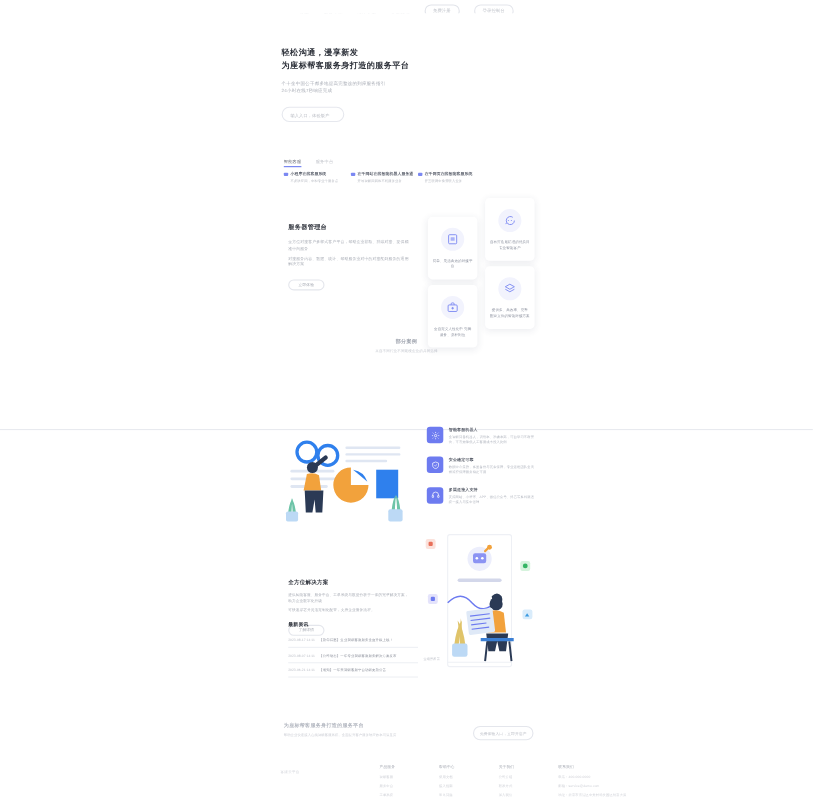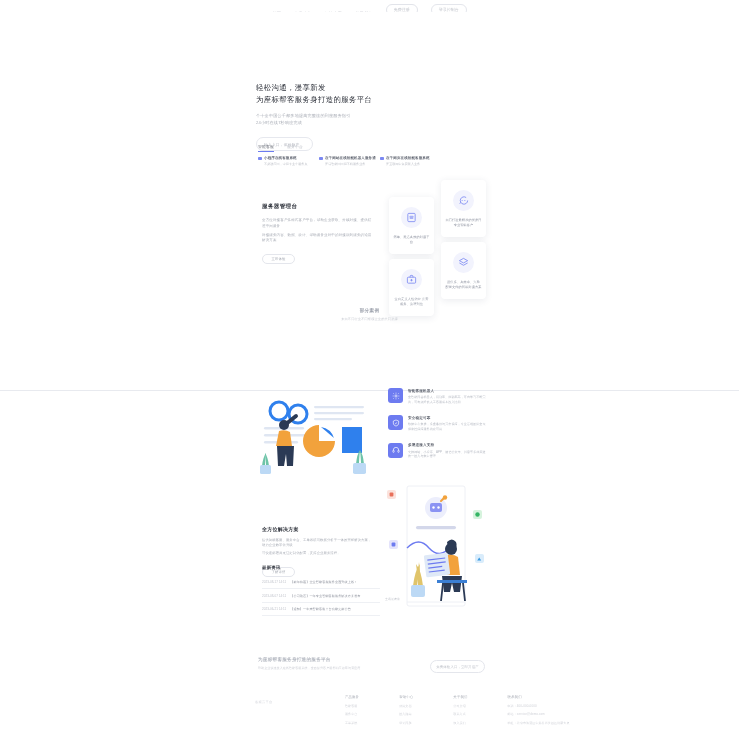--- a/index.html
+++ b/index.html
@@ -21,22 +21,22 @@
   .nav-link { font-size: 4.2px; color: #b9bcc4; letter-spacing: .2px; white-space: nowrap; }
   .nav-btn {
     font-size: 4px; color: #c2c5cc; border: .6px solid #e2e4ea; border-radius: 9px;
     padding: 2.6px 7px; background: #fff; white-space: nowrap;
   }
   .nav-btn.primary { border-color: #e4e6ec; }
 
   
   .hero { position: absolute; left: 256px; top: 42px; width: 235px; }
   .hero h1 {
-    font-size: 7.4px; line-height: 11.5px; color: #2b2f38; font-weight: 400;
-    letter-spacing: .35px; white-space: nowrap; margin-top: 40px;
+    font-size: 7.4px; line-height: 11.5px; color: #2b2f38; font-weight: 700;
+    letter-spacing: .35px; white-space: nowrap;
   }
   .hero-sub { margin-top: 7px; }
   .hero-sub p {
     font-size: 4.1px; line-height: 7px; color: #a9adb6; letter-spacing: .2px; white-space: nowrap;
   }
   .hero-cta {
     margin-top: 11px; width: 57px; height: 14px; border: .7px solid #e6e8ee;
     border-radius: 7px; background: #fff;
     display: flex; align-items: center; padding-left: 7px;
   }

